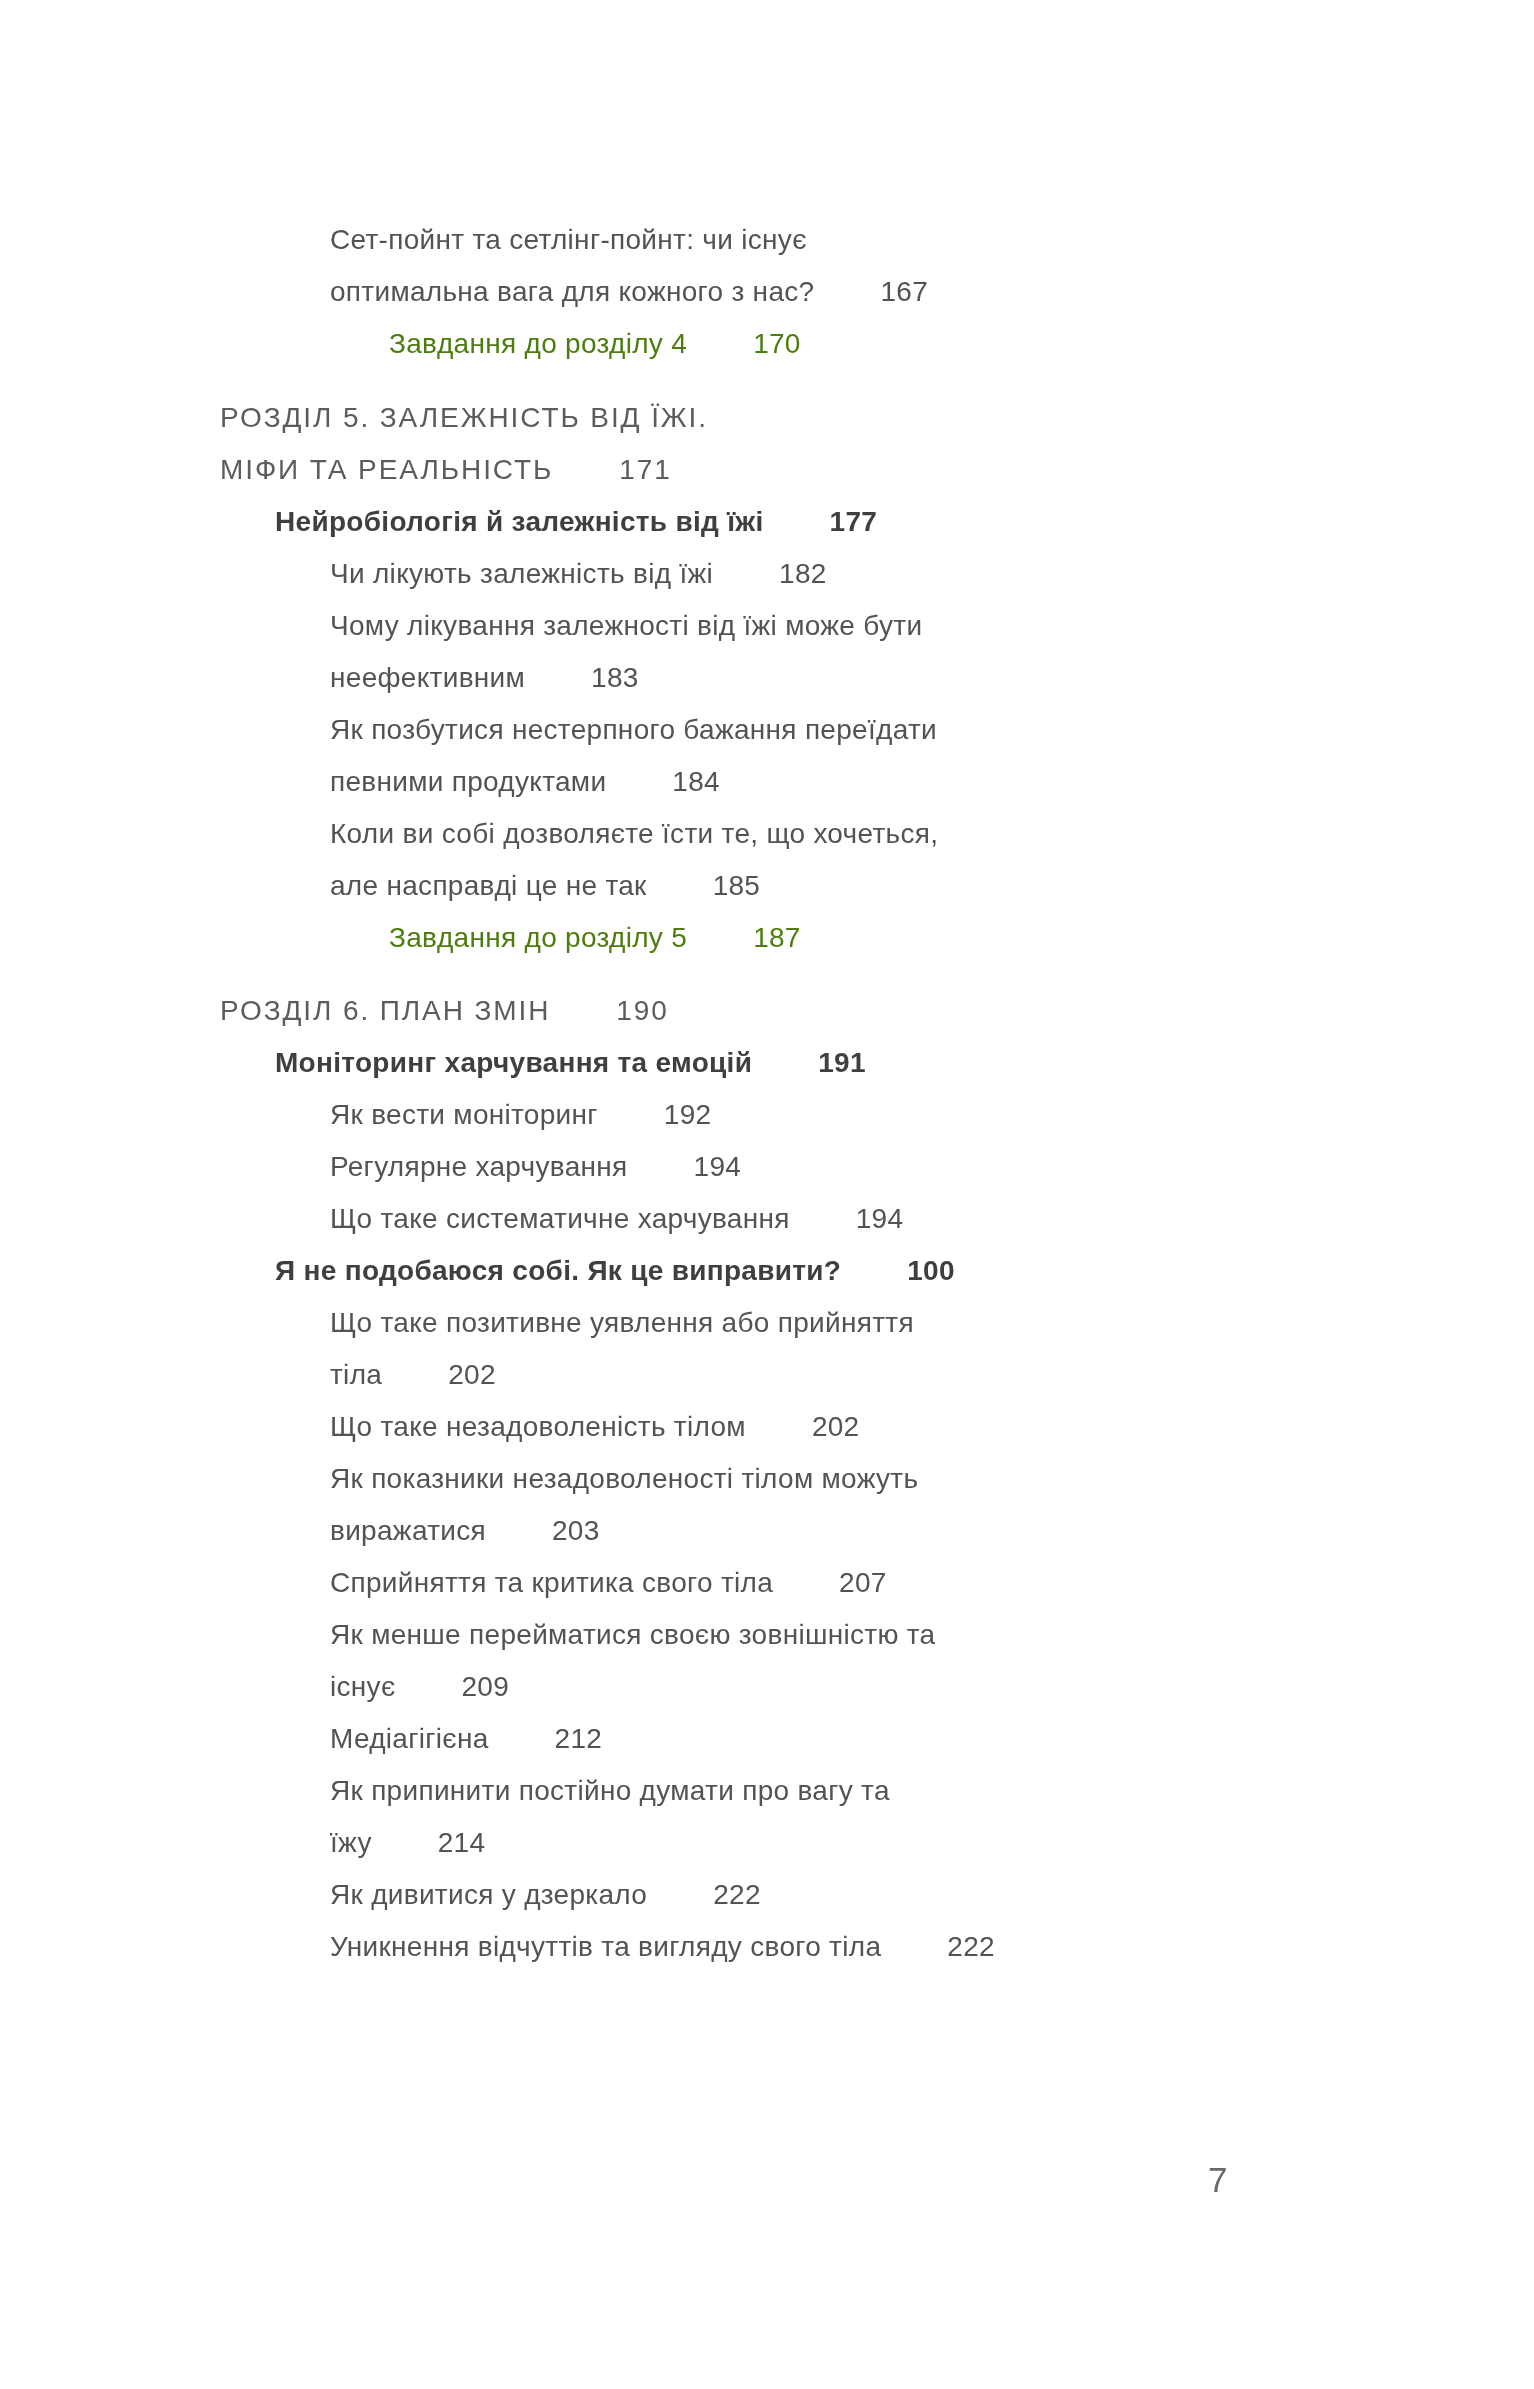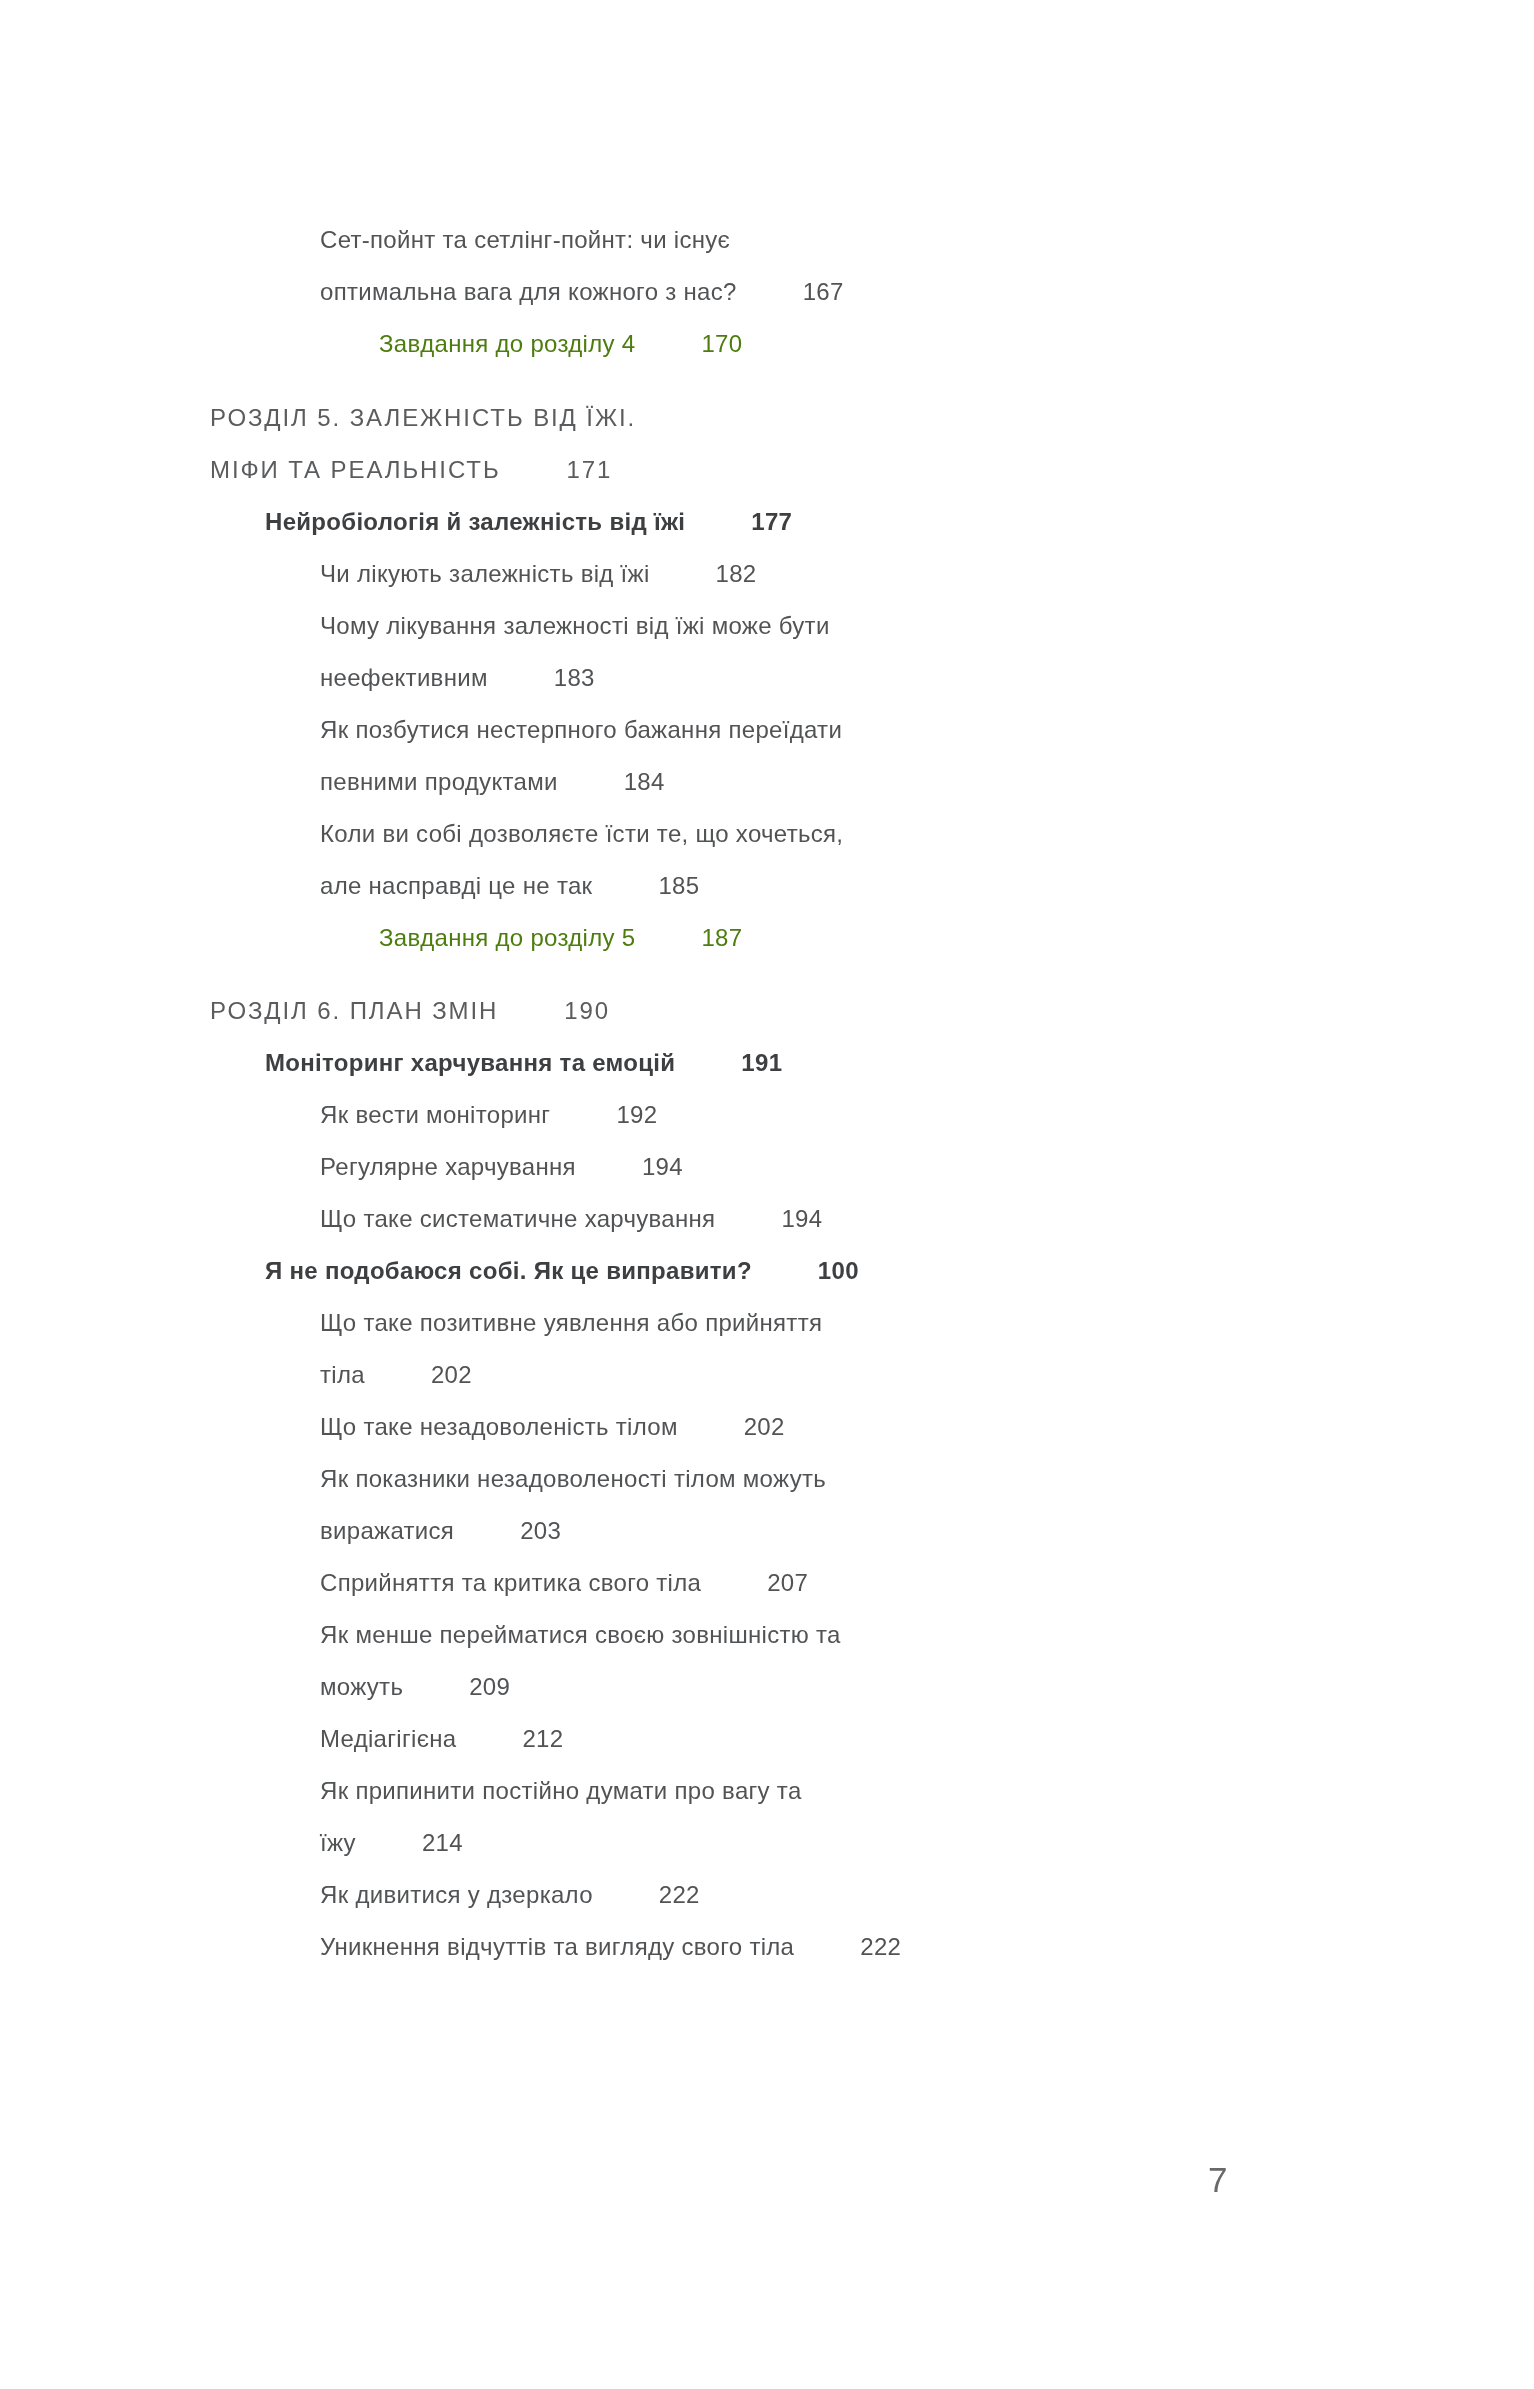--- a/index.html
+++ b/index.html
@@ -14,24 +14,24 @@
     font-family: "Liberation Sans", sans-serif;
     overflow: hidden;
   }
   .page {
     position: absolute;
     inset: 0;
     background: #ffffff;
   }
   .toc {
     position: absolute;
-    left: 210px;
+    left: 220px;
     top: 214px;
     width: 1247px;
-    font-size: 24px;
+    font-size: 28px;
     color: #4e4f51;
   }
   .line {
     line-height: 52px;
     white-space: pre;
     letter-spacing: 0.3px;
   }
   .gap { margin-top: 21.6px; }
   .ind0 { margin-left: 0; }
   .ind1 { margin-left: 55px; }
@@ -88,21 +88,21 @@
       <div class="line entry ind2"><span>Регулярне харчування</span><span class="pg">194</span></div>
       <div class="line entry ind2"><span>Що таке систематичне харчування</span><span class="pg">194</span></div>
       <div class="line subhead ind1"><span>Я не подобаюся собі. Як це виправити?</span><span class="pg">100</span></div>
       <div class="line entry ind2"><span>Що таке позитивне уявлення або прийняття</span></div>
       <div class="line entry ind2"><span>тіла</span><span class="pg">202</span></div>
       <div class="line entry ind2"><span>Що таке незадоволеність тілом</span><span class="pg">202</span></div>
       <div class="line entry ind2"><span>Як показники незадоволеності тілом можуть</span></div>
       <div class="line entry ind2"><span>виражатися</span><span class="pg">203</span></div>
       <div class="line entry ind2"><span>Сприйняття та критика свого тіла</span><span class="pg">207</span></div>
       <div class="line entry ind2"><span>Як менше перейматися своєю зовнішністю та</span></div>
-      <div class="line entry ind2"><span>можуть</span><span class="pg">209</span></div>
+      <div class="line entry ind2"><span>існує</span><span class="pg">209</span></div>
       <div class="line entry ind2"><span>Медіагігієна</span><span class="pg">212</span></div>
       <div class="line entry ind2"><span>Як припинити постійно думати про вагу та</span></div>
       <div class="line entry ind2"><span>їжу</span><span class="pg">214</span></div>
       <div class="line entry ind2"><span>Як дивитися у дзеркало</span><span class="pg">222</span></div>
       <div class="line entry ind2"><span>Уникнення відчуттів та вигляду свого тіла</span><span class="pg">222</span></div>
     </div>
   <div class="folio">7</div>
 </div>
 
 

